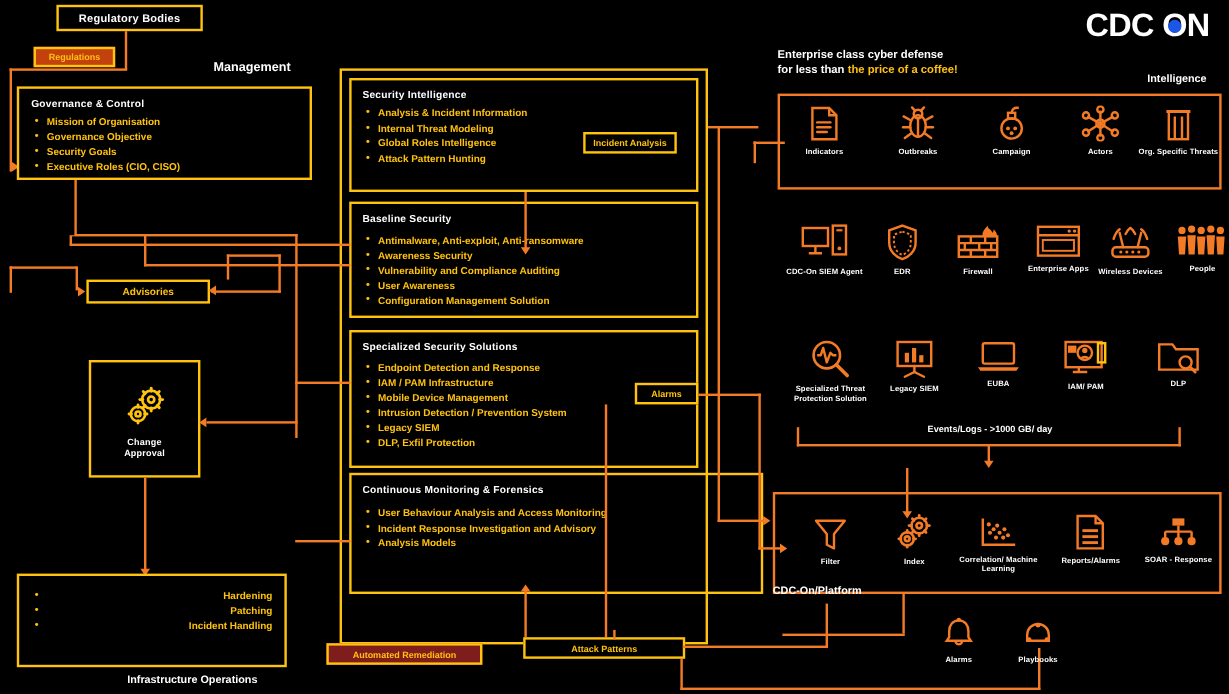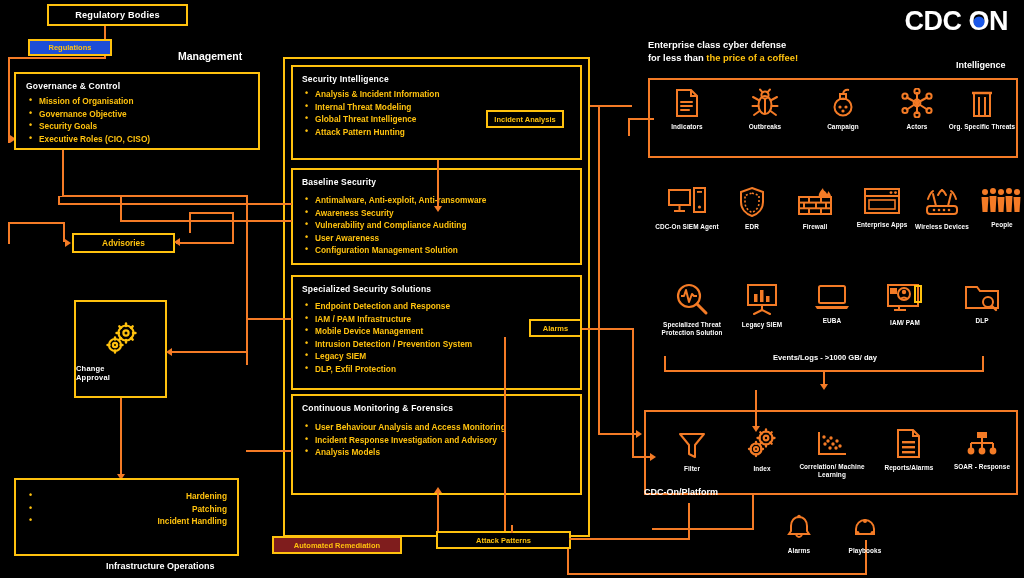--- a/index.html
+++ b/index.html
@@ -96,30 +96,30 @@
 
   <div class="tagline">
     <div>Enterprise class cyber defense</div>
     <div>
       <span>for less than </span><span class="hl">the price of a coffee!</span>
     </div>
   </div>
 
   <div class="grouplabel" style="left:178px; top:50px;">Management</div>
 
-  <div class="abs ybox" style="left:47px; top:4px; width:141px; height:22px; display:flex; align-items:center; justify-content:center;">
+  <div class="abs ybox" style="left:47px; top:4px; width:122px; height:22px; display:flex; align-items:center; justify-content:center;">
     <span class="lbl-white" style="font-size:9.2px;">Regulatory Bodies</span>
   </div>
 
   <div class="ln" style="left:104px; top:26px; width:2px; height:32px;"></div>
   <div class="ln" style="left:8px; top:57px; width:98px; height:2px;"></div>
   <div class="ln" style="left:8px; top:57px; width:2px; height:86px;"></div>
   <div class="ah ah-right" style="left:10px; top:135px;"></div>
 
-  <div class="abs ybox" style="left:28px; top:39px; width:84px; height:17px; display:flex; align-items:center; justify-content:center; background:#1d4ed8;">
+  <div class="abs ybox" style="left:28px; top:39px; width:68px; height:17px; display:flex; align-items:center; justify-content:center; background:#c2410c;">
     <span class="lbl-yellow" style="font-size:7.5px;">Regulations</span>
   </div>
 
   <div class="abs ybox" style="left:14px; top:72px; width:246px; height:78px; padding:7px 10px;">
     <div class="sec-title">Governance &amp; Control</div>
     <ul class="bullets">
       <li>Mission of Organisation</li>
       <li>Governance Objective</li>
       <li>Security Goals</li>
       <li>Executive Roles (CIO, CISO)</li>
@@ -163,21 +163,21 @@
             <line x1="30" y1="16" x2="31.7" y2="17.7"></line>
           <line x1="31.7" y1="4.3" x2="30" y2="6"></line>
             <line x1="20" y1="16" x2="18.3" y2="17.7"></line>
           <line x1="14" y1="15.5" x2="14" y2="17.5"></line>
             <line x1="14" y1="28.5" x2="14" y2="30.5"></line>
           <line x1="6.5" y1="23" x2="8.5" y2="23"></line>
             <line x1="19.5" y1="23" x2="21.5" y2="23"></line>
         </g>
       </svg>
     </div>
-    <div style="position:absolute; left:0; right:0; top:62px; text-align:left;text-decoration:underline;">
+    <div style="position:absolute; left:0; right:0; top:62px; text-align:center;text-decoration:underline;">
       <div class="lbl-white" style="font-size:7.5px;">Change</div>
       <div class="lbl-white" style="font-size:7.5px;">Approval</div>
     </div>
   </div>
 
   <div class="ah ah-left" style="left:166px; top:348px;"></div>
   <div class="ln" style="left:172px; top:351px; width:76px; height:2px;"></div>
 
   <div class="ln" style="left:120px; top:398px; width:2px; height:78px;"></div>
   <div class="ah ah-down" style="left:117px; top:474px;"></div>
@@ -191,21 +191,21 @@
   </div>
   <div class="grouplabel small" style="left:106px; top:561px;">Infrastructure Operations</div>
 
   <div class="abs ybox" style="left:283px; top:57px; width:307px; height:480px;"></div>
 
   <div class="abs ybox" style="left:291px; top:65px; width:291px; height:95px; padding:7px 9px;">
     <div class="sec-title">Security Intelligence</div>
     <ul class="bullets">
       <li>Analysis &amp; Incident Information</li>
       <li>Internal Threat Modeling</li>
-      <li>Global Threat Intelligence</li>
+      <li>Global Roles Intelligence</li>
       <li>Attack Pattern Hunting</li>
     </ul>
   </div>
   <div class="abs pill" style="left:486px; top:110px; width:78px; height:18px; background:#000;">
     <span>Incident Analysis</span>
   </div>
 
   <div class="abs ybox" style="left:291px; top:168px; width:291px; height:97px; padding:7px 9px;">
     <div class="sec-title">Baseline Security</div>
     <ul class="bullets" style="margin-top:7px;">
@@ -225,21 +225,21 @@
       <li>Mobile Device Management</li>
       <li>Intrusion Detection / Prevention System</li>
       <li>Legacy SIEM</li>
       <li>DLP, Exfil Protection</li>
     </ul>
   </div>
   <div class="abs pill" style="left:529px; top:319px; width:53px; height:18px; background:#000;">
     <span>Alarms</span>
   </div>
 
-  <div class="abs ybox" style="left:291px; top:394px; width:291px; height:101px; padding:7px 9px;">
+  <div class="abs ybox" style="left:291px; top:394px; width:345px; height:101px; padding:7px 9px;">
     <div class="sec-title">Continuous Monitoring &amp; Forensics</div>
     <ul class="bullets" style="margin-top:8px;">
       <li>User Behaviour Analysis and Access Monitoring</li>
       <li>Incident Response Investigation and Advisory</li>
       <li>Analysis Models</li>
     </ul>
   </div>
 
   <div class="ln" style="left:437px; top:160px; width:2px; height:50px;"></div>
   <div class="ah ah-down" style="left:434px; top:206px;"></div>

